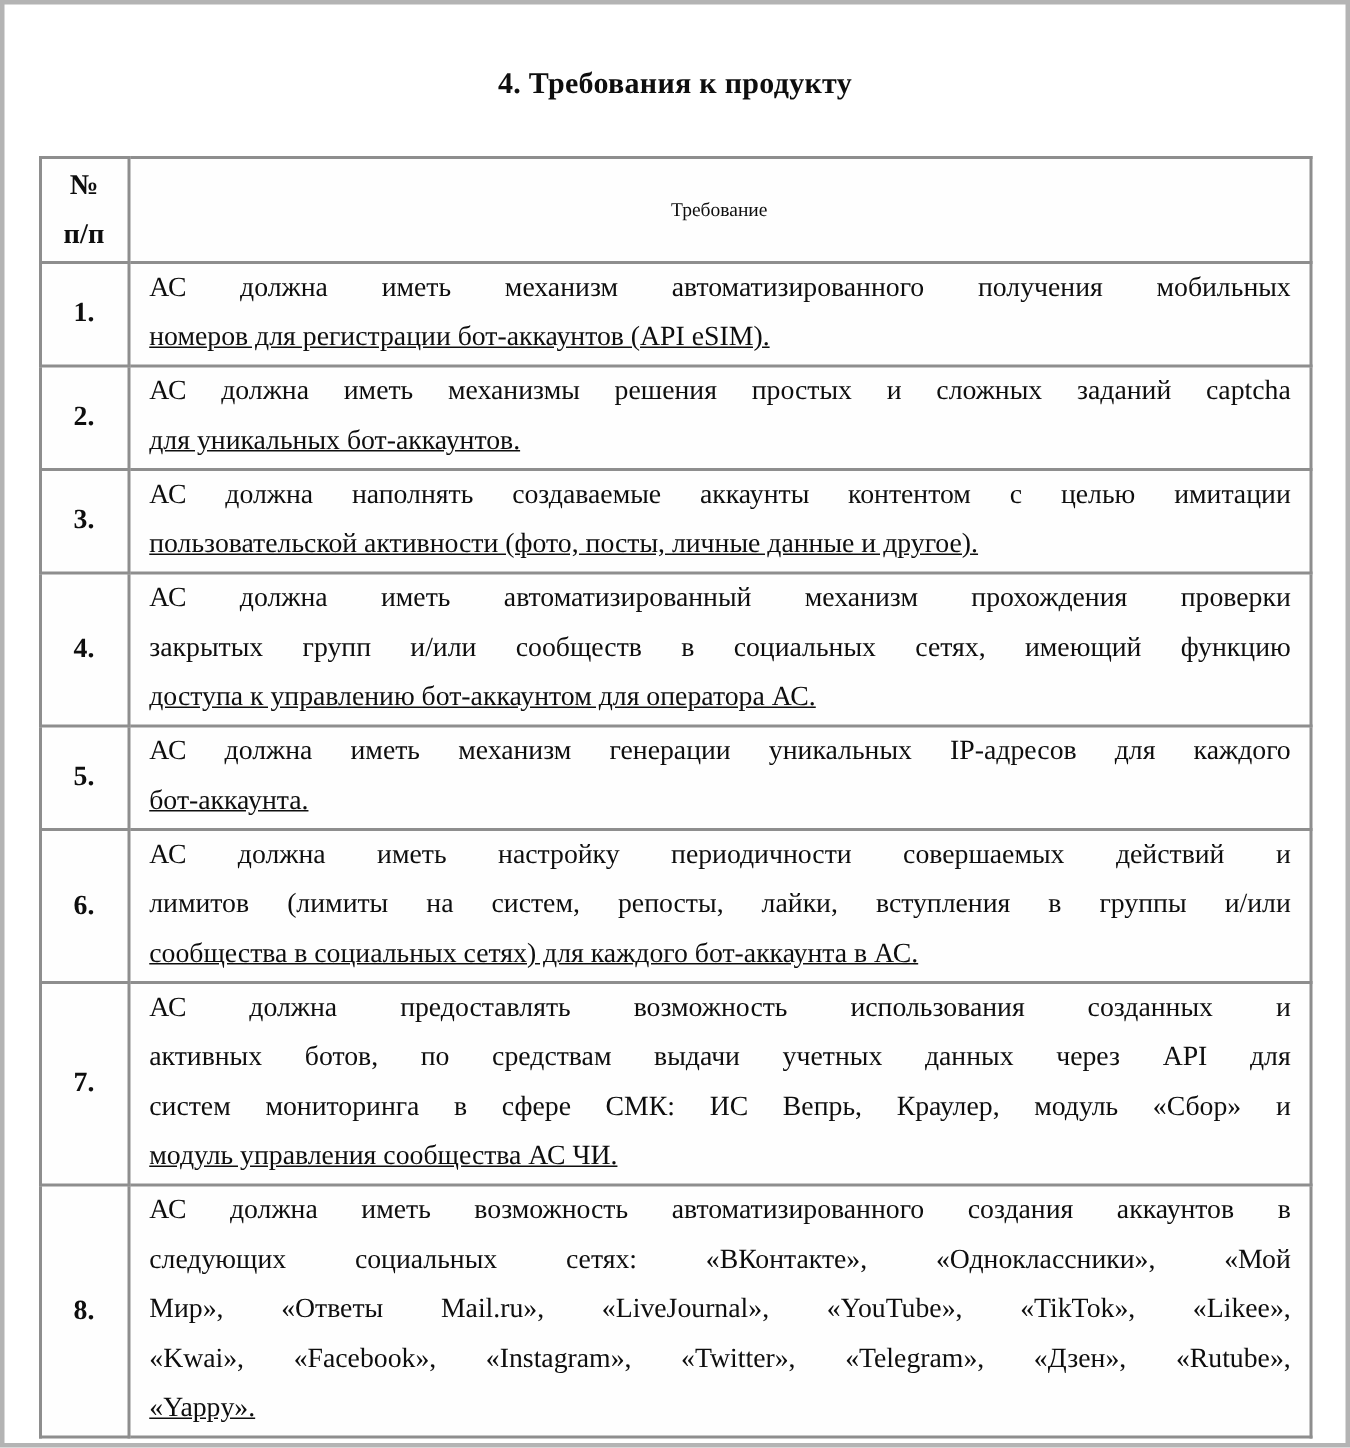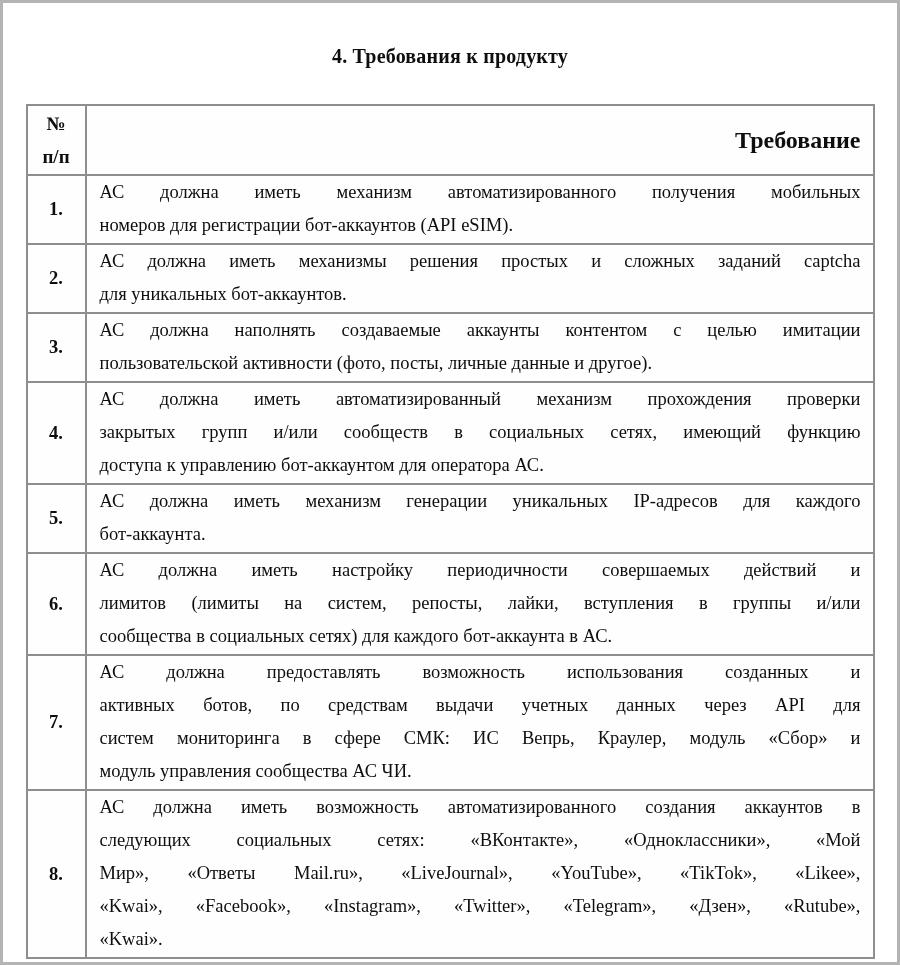--- a/index.html
+++ b/index.html
@@ -34,23 +34,23 @@
   }
   col.num-col { width: 59px; }
   .num-header {
     font-weight: bold;
     font-size: 19px;
     line-height: 33px;
     text-align: center;
     padding: 1px 2px;
   }
   .req-header {
-    font-weight: bold;
-    font-size: 24px;
-    text-align: right;
+    font-weight: normal;
+    font-size: 13px;
+    text-align: center;
     padding: 1px 12px;
   }
   .num-cell {
     font-size: 18.5px;
     font-weight: bold;
     text-align: center;
     padding: 1px 2px;
   }
   .req-cell {
     font-size: 18.5px;
@@ -58,20 +58,21 @@
     padding: 0 12px 1px 13px;
   }
   .req-line {
     text-align: justify;
     text-align-last: justify;
     text-justify: inter-word;
     white-space: normal;
   }
   .req-line:last-child {
     text-align-last: left;
+    text-decoration: underline;
   }
 </style>
 </head>
 <body>
 
 <div class="doc-title">4. Требования к продукту</div>
 
 <table class="req-table">
   <colgroup>
     <col class="num-col">
@@ -140,17 +141,17 @@
           <div class="req-line">модуль управления сообщества АС ЧИ.</div>
         </td>
       </tr>
       <tr>
         <td class="num-cell">8.</td>
         <td class="req-cell">
           <div class="req-line">АС должна иметь возможность автоматизированного создания аккаунтов в</div>
           <div class="req-line">следующих социальных сетях: «ВКонтакте», «Одноклассники», «Мой</div>
           <div class="req-line">Мир», «Ответы Mail.ru», «LiveJournal», «YouTube», «TikTok», «Likee»,</div>
           <div class="req-line">«Kwai», «Facebook», «Instagram», «Twitter», «Telegram», «Дзен», «Rutube»,</div>
-          <div class="req-line">«Kwai».</div>
+          <div class="req-line">«Yappy».</div>
         </td>
       </tr>
     </tbody>
 </table>
 
 </body></html>

